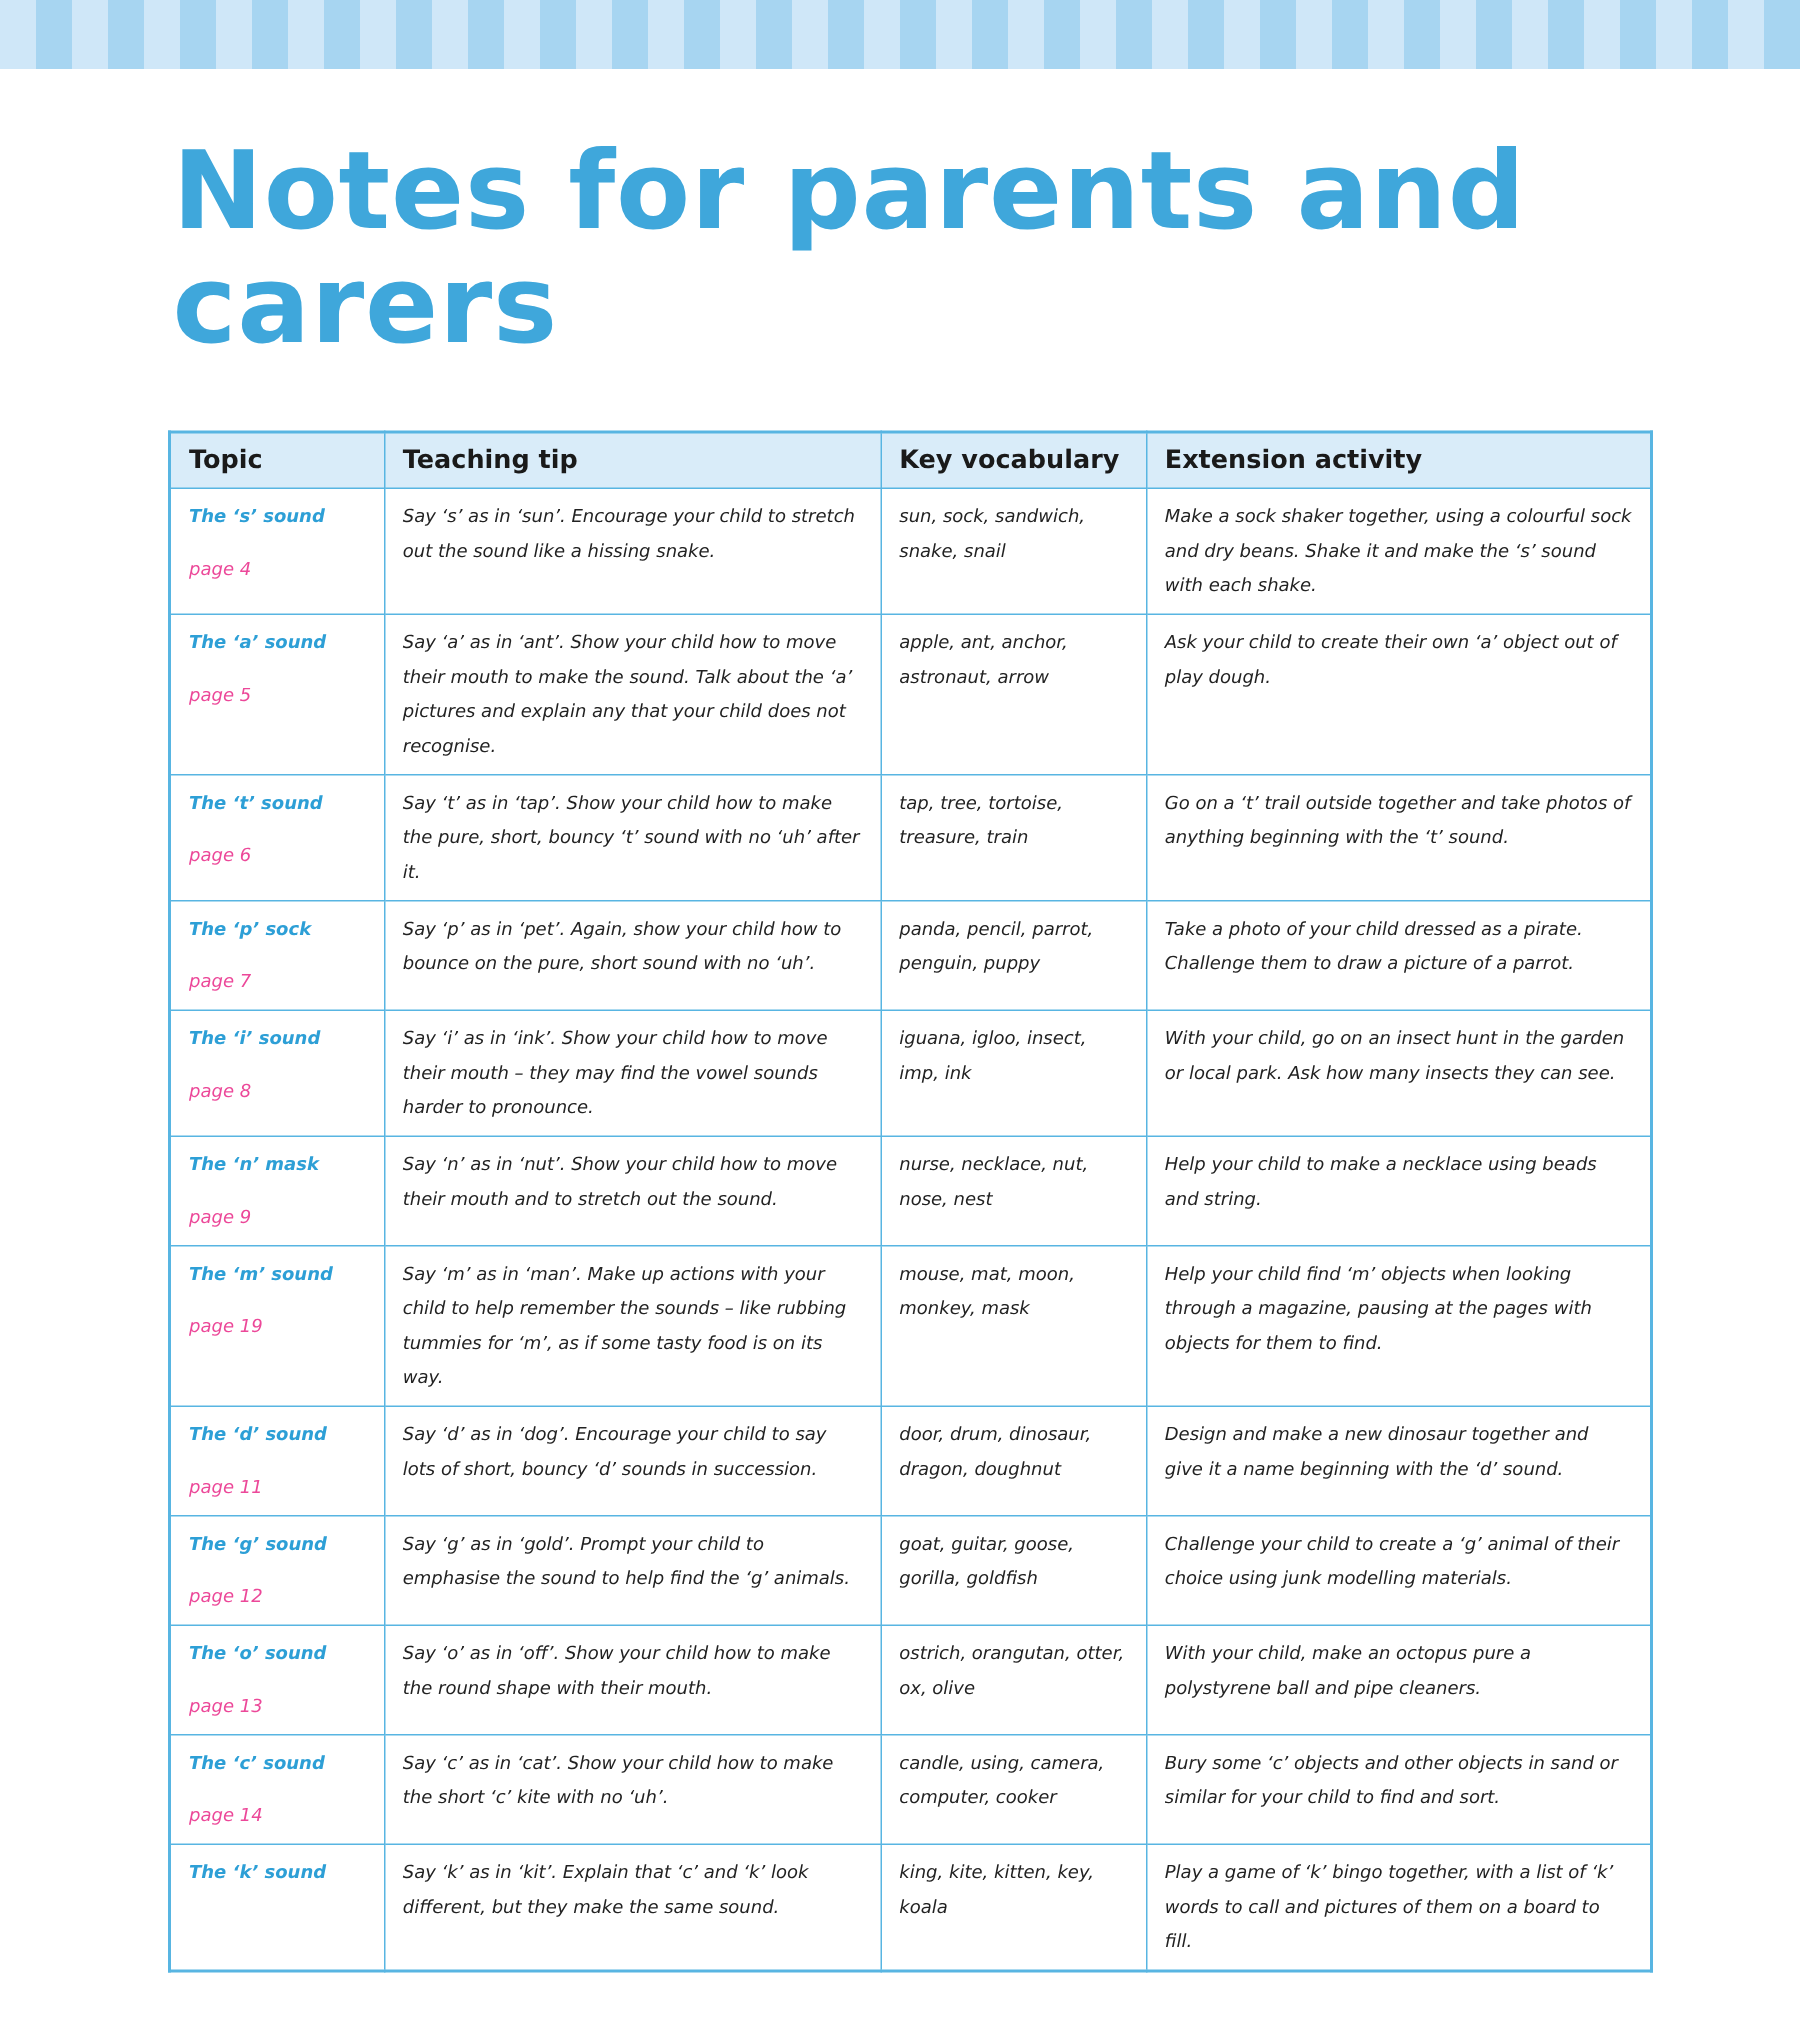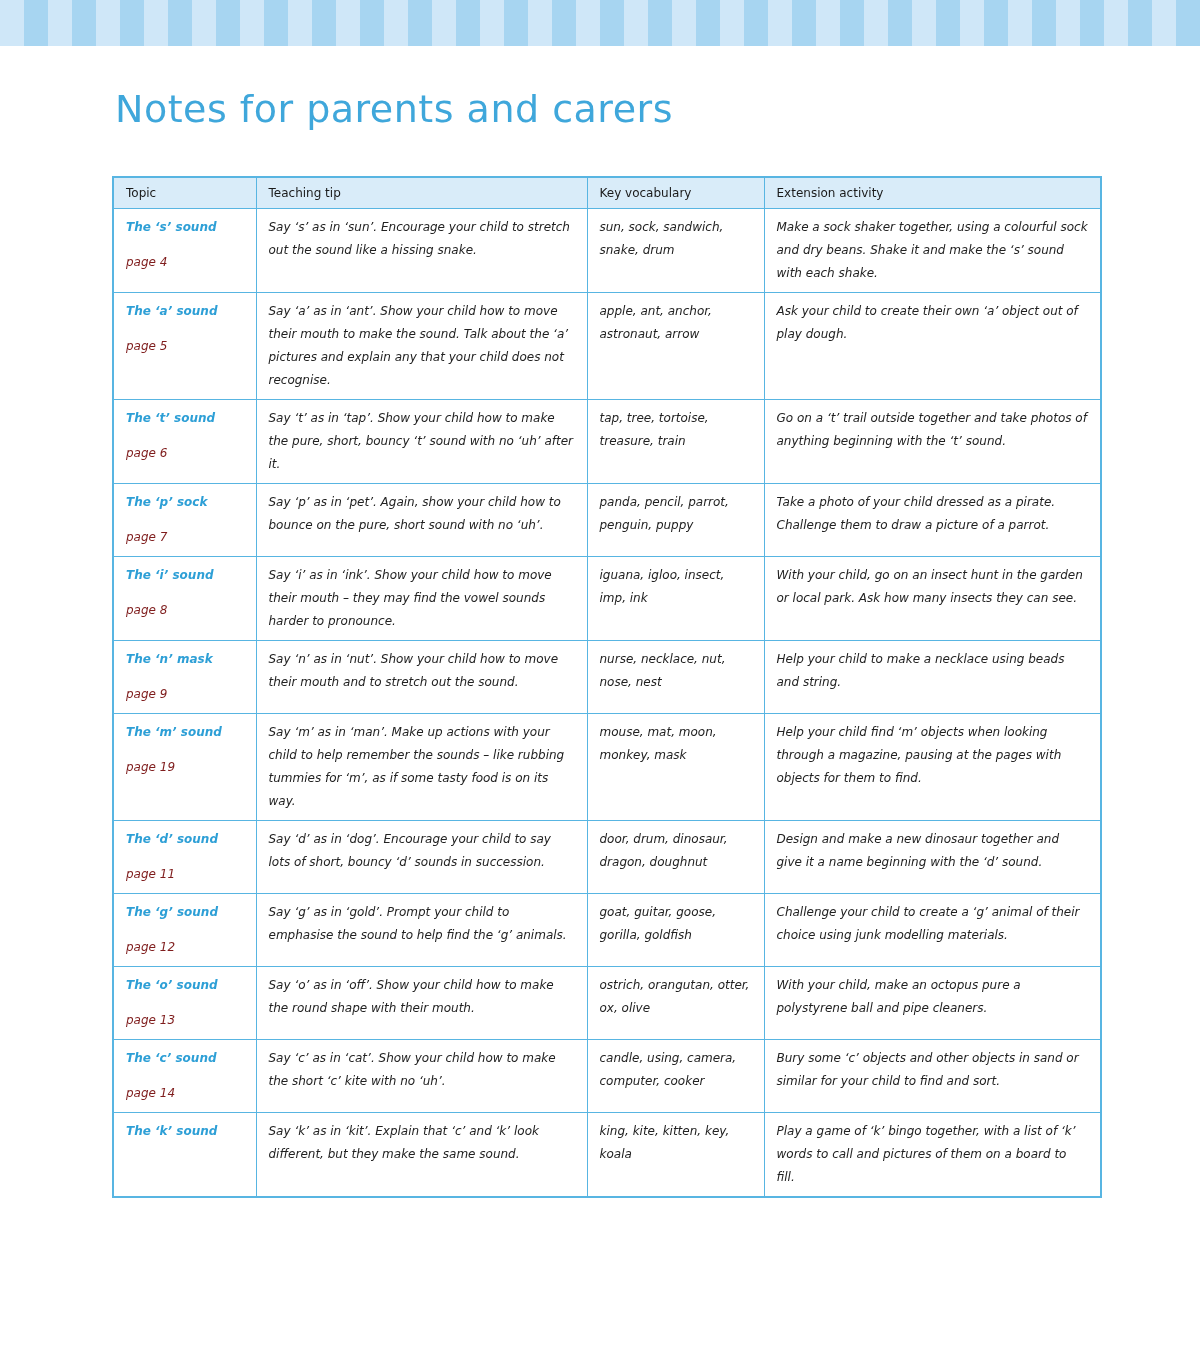--- a/index.html
+++ b/index.html
@@ -21,22 +21,22 @@
   }
   .stripes {
     width: 1200px; height: 46px;
     background: repeating-linear-gradient(90deg,
       var(--stripe-light) 0px, var(--stripe-light) 24px,
       var(--stripe-dark) 24px, var(--stripe-dark) 48px);
   }
   .content { padding-left: 112px; }
   h1.title {
     margin: 44px 0 46px 3px;
-    font-size: 38px;
-    font-weight: 400;
+    font-size: 72px;
+    font-weight: 700;
     letter-spacing: 0.5px;
     line-height: 1.05;
     color: var(--title-blue);
   }
   table.notes {
     border-collapse: collapse;
     table-layout: fixed;
     width: 988px;
     border: 2px solid var(--table-border);
   }
@@ -45,37 +45,37 @@
   col.c-vocab { width: 177px; }
   col.c-ext   { width: 337px; }
   th, td {
     border: 1.5px solid var(--table-border);
     vertical-align: top;
     text-align: left;
     padding: 7px 12px 7px 12px;
   }
   thead th {
     background: var(--header-bg);
-    font-size: 12px;
-    font-weight: 400;
+    font-size: 17px;
+    font-weight: 700;
     color: #1a1a1a;
     padding-top: 8px;
     padding-bottom: 8px;
   }
   td {
     font-size: 12px;
     line-height: 23px;
     font-style: italic;
   }
   td .topic {
     color: var(--topic-blue);
     font-weight: 700;
     margin-bottom: 5px;
   }
-  td .pagenum { color: #7f1d1d; margin-top: 12px; }
+  td .pagenum { color: #ec4899; margin-top: 12px; }
 </style>
 </head>
 <body>
 
 <div class="page">
   <div class="stripes"></div>
   <div class="content">
     <h1 class="title">Notes for parents and carers</h1>
     <table class="notes">
       <colgroup>
@@ -92,21 +92,21 @@
           <th>Extension activity</th>
         </tr>
       </thead>
       <tbody>
   <tr>
     <td>
       <div class="topic">The ‘s’ sound</div>
       <div class="pagenum">page 4</div>
     </td>
     <td>Say ‘s’ as in ‘sun’. Encourage your child to stretch out the sound like a hissing snake.</td>
-    <td>sun, sock, sandwich, snake, drum</td>
+    <td>sun, sock, sandwich, snake, snail</td>
     <td>Make a sock shaker together, using a colourful sock and dry beans. Shake it and make the ‘s’ sound with each shake.</td>
   </tr>
 
   <tr>
     <td>
       <div class="topic">The ‘a’ sound</div>
       <div class="pagenum">page 5</div>
     </td>
     <td>Say ‘a’ as in ‘ant’. Show your child how to move their mouth to make the sound. Talk about the ‘a’ pictures and explain any that your child does not recognise.</td>
     <td>apple, ant, anchor, astronaut, arrow</td>

